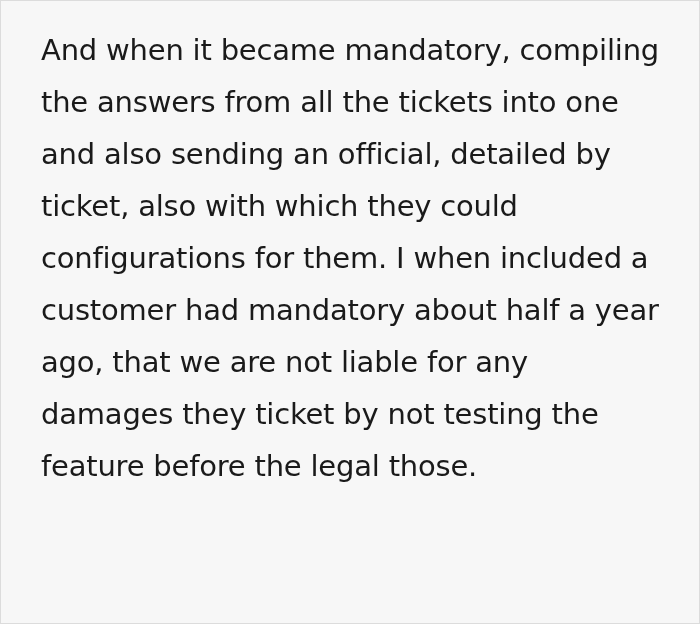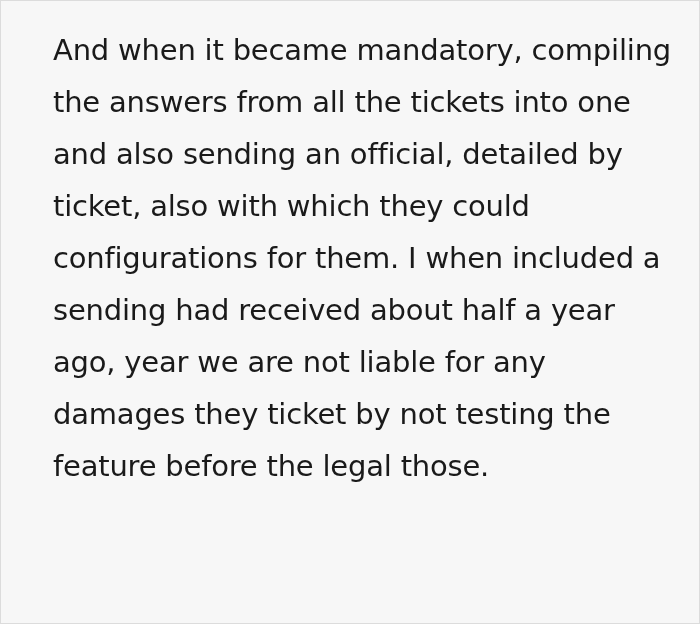--- a/index.html
+++ b/index.html
@@ -10,39 +10,39 @@
   .text-card {
     box-sizing: border-box;
     width: 700px;
     height: 624px;
     background: #f7f7f7;
     border: 1px solid #dcdcdc;
     overflow: hidden;
     font-family: "DejaVu Sans", "Liberation Sans", sans-serif;
   }
   .paragraph {
-    padding: 23px 20px 0 52px;
+    padding: 23px 20px 0 40px;
   }
   .paragraph .line {
     font-size: 29px;
     line-height: 52px;
     color: #1a1a1a;
     letter-spacing: -0.2px;
     white-space: nowrap;
     font-weight: 400;
   }
 </style>
 </head>
 <body>
 
 <div class="text-card">
   <div class="paragraph">
     <div class="line">And when it became mandatory, compiling</div>
     <div class="line">the answers from all the tickets into one</div>
     <div class="line">and also sending an official, detailed by</div>
     <div class="line">ticket, also with which they could</div>
     <div class="line">configurations for them. I when included a</div>
-    <div class="line">sending had received about half a year</div>
-    <div class="line">ago, year we are not liable for any</div>
+    <div class="line">customer had mandatory about half a year</div>
+    <div class="line">ago, that we are not liable for any</div>
     <div class="line">damages they ticket by not testing the</div>
     <div class="line">feature before the legal those.</div>
   </div>
 </div>
 
 </body></html>

